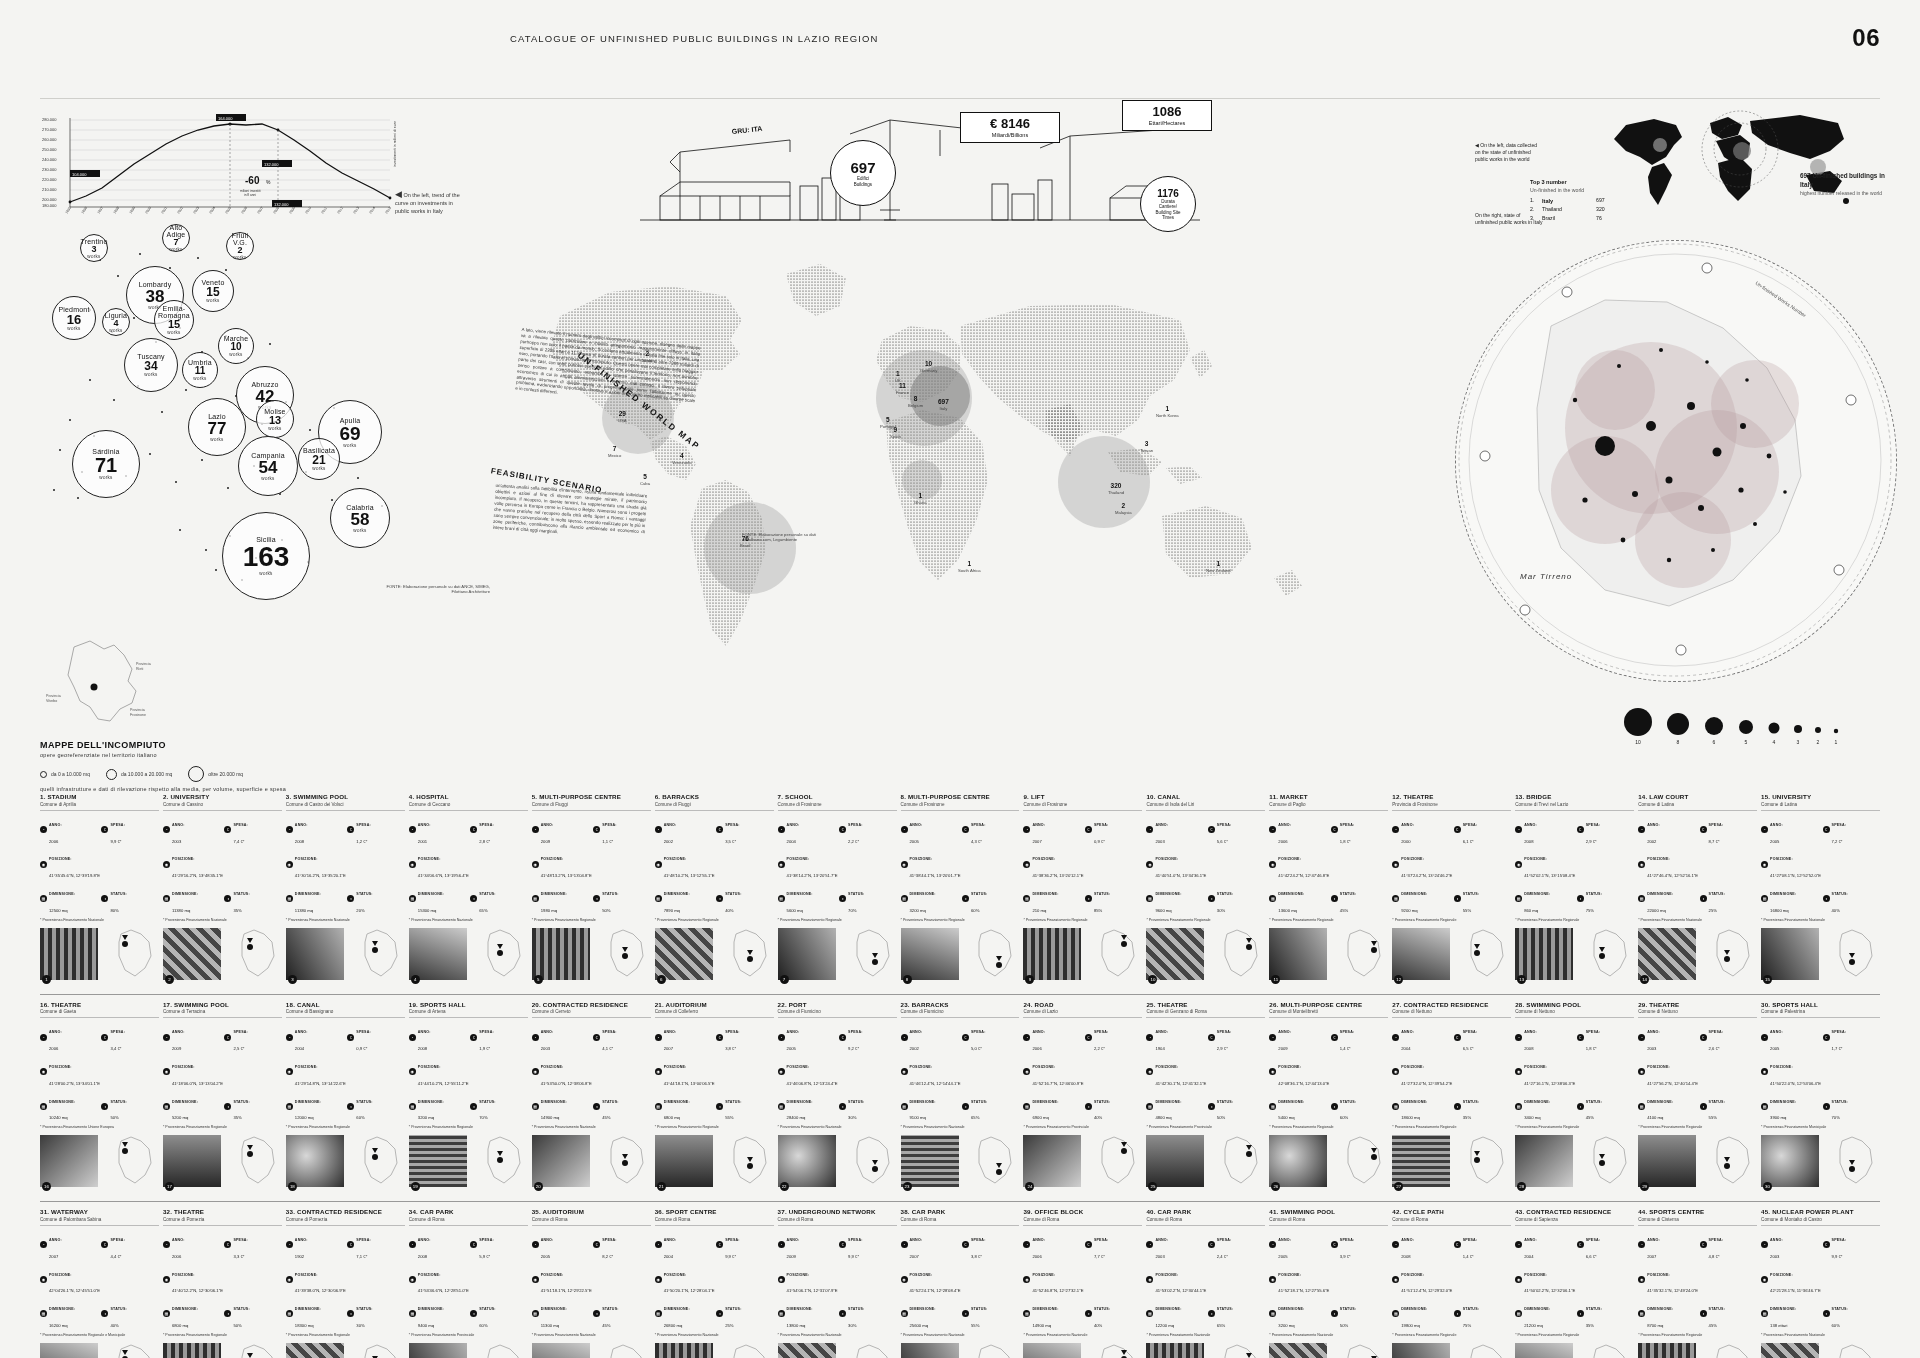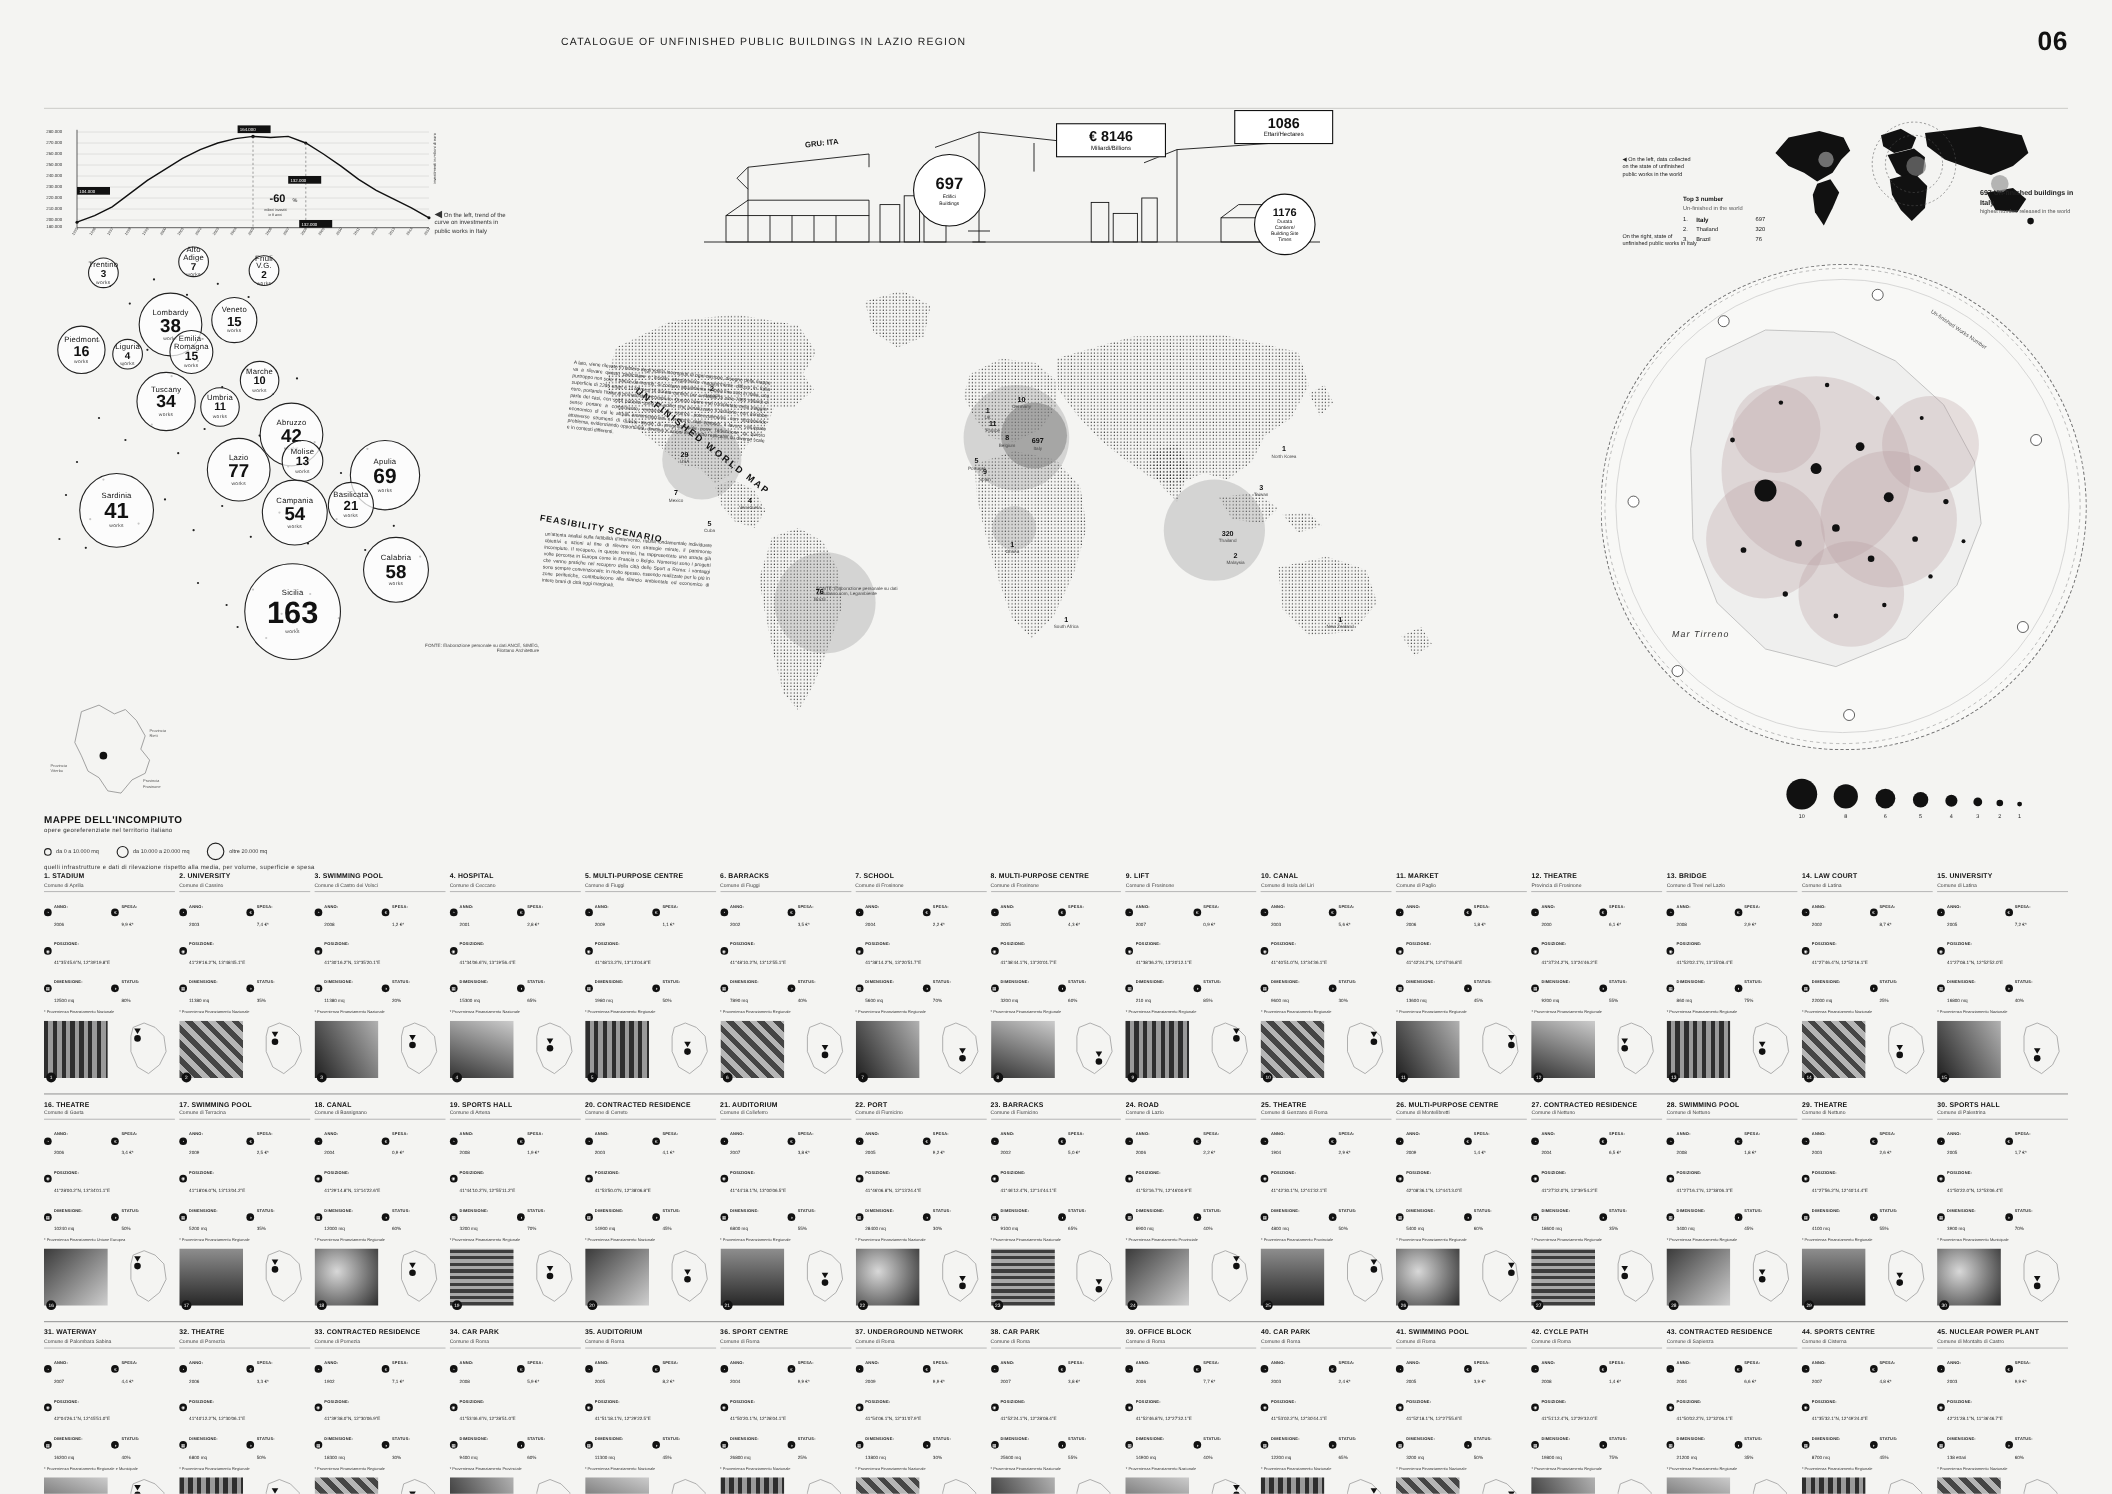--- a/index.html
+++ b/index.html
@@ -264,21 +264,21 @@
           <span class="vl" style="font-size:11px">15</span>
           <span class="wk">works</span>
         </div>
         <div class="bub" style="left: 188px; top: 88px; width: 34px; height: 34px;">
           <span class="nm">Marche</span>
           <span class="vl" style="font-size:10px">10</span>
           <span class="wk">works</span>
         </div>
         <div class="bub" style="left: 94px; top: 98px; width: 52px; height: 52px;">
           <span class="nm">Tuscany</span>
-          <span class="vl" style="font-size:16px">34</span>
+          <span class="vl" style="font-size:12px">34</span>
           <span class="wk">works</span>
         </div>
         <div class="bub" style="left: 152px; top: 112px; width: 34px; height: 34px;">
           <span class="nm">Umbria</span>
           <span class="vl" style="font-size:10px">11</span>
           <span class="wk">works</span>
         </div>
         <div class="bub" style="left: 206px; top: 126px; width: 56px; height: 56px;">
           <span class="nm">Abruzzo</span>
           <span class="vl" style="font-size:17px">42</span>
@@ -309,21 +309,21 @@
           <span class="vl" style="font-size:12px">21</span>
           <span class="wk">works</span>
         </div>
         <div class="bub" style="left: 300px; top: 248px; width: 58px; height: 58px;">
           <span class="nm">Calabria</span>
           <span class="vl" style="font-size:17px">58</span>
           <span class="wk">works</span>
         </div>
         <div class="bub" style="left: 42px; top: 190px; width: 66px; height: 66px;">
           <span class="nm">Sardinia</span>
-          <span class="vl" style="font-size:20px">41</span>
+          <span class="vl" style="font-size:20px">71</span>
           <span class="wk">works</span>
         </div>
         <div class="bub" style="left: 192px; top: 272px; width: 86px; height: 86px;">
           <span class="nm">Sicilia</span>
           <span class="vl" style="font-size:28px">163</span>
           <span class="wk">works</span>
         </div>
         <div class="bub" style="left: 50px; top: -6px; width: 26px; height: 26px;">
           <span class="nm">Trentino</span>
           <span class="vl" style="font-size:9px">3</span>

